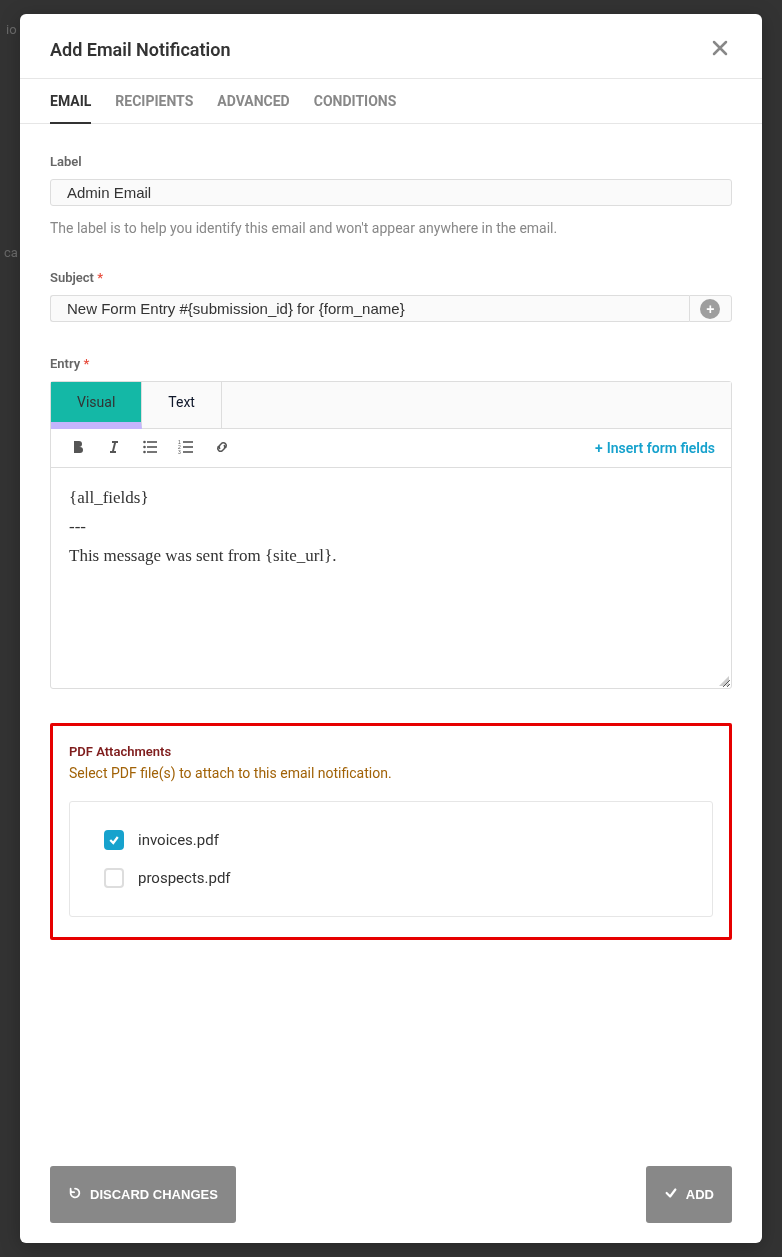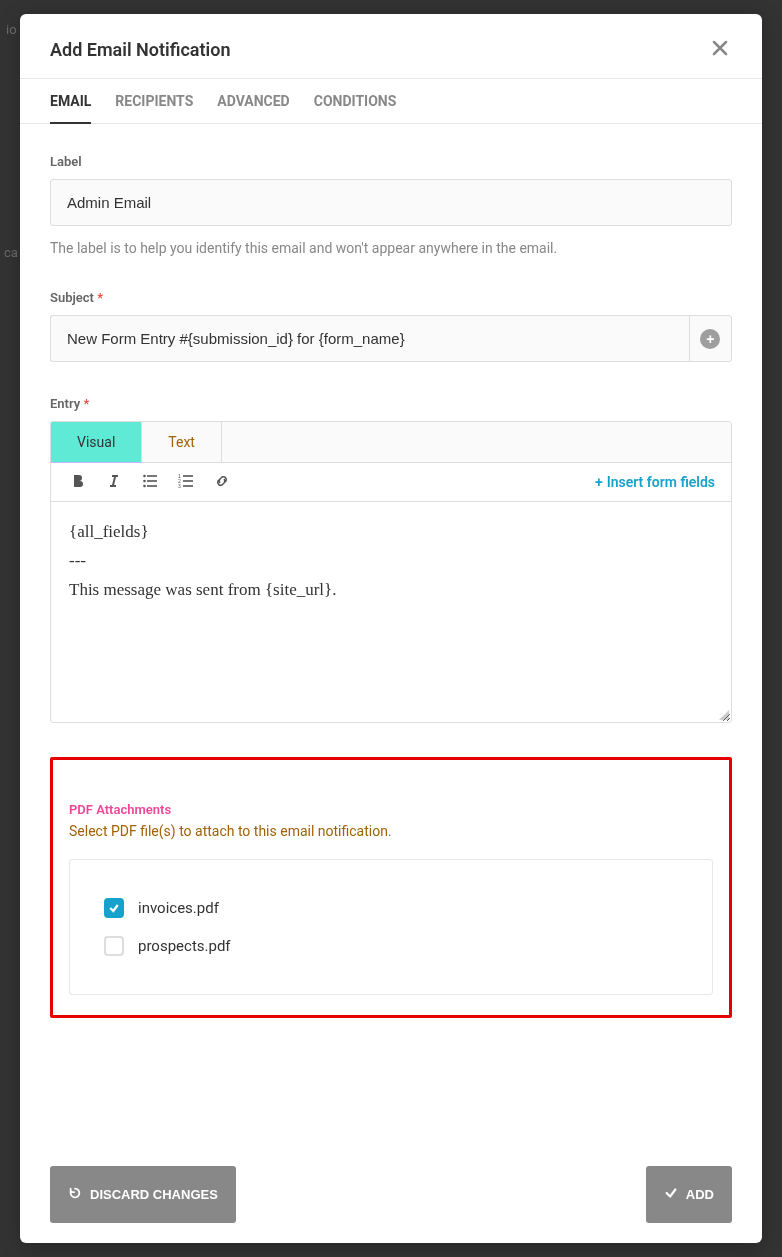--- a/index.html
+++ b/index.html
@@ -79,21 +79,21 @@
       color: #666666;
       display: block;
       margin-bottom: 10px;
     }
     .req { color: #e74c3c; }
     .input-text {
       width: 100%;
       border: 1px solid #dddddd;
       background: #fafafa;
       border-radius: 3px;
-      padding: 14px 16px;
+      padding: 4px 16px;
       font-size: 15px;
       color: #333333;
     }
     .help-text {
       font-size: 14px;
       color: #888888;
       margin-top: 14px;
     }
     .subject-row {
       display: flex;
@@ -122,29 +122,29 @@
       border: 1px solid #dddddd;
       border-radius: 3px;
     }
     .editor-tabs {
       display: flex;
       border-bottom: 1px solid #dddddd;
     }
     .editor-tab {
       padding: 12px 26px;
       font-size: 14px;
-      color: #a16207;
+      color: #0f172a;
       cursor: pointer;
       border-right: 1px solid #dddddd;
       background: #fafafa;
     }
     .editor-tab.active {
-      background: #5eead4;
-      color: #333333;
-      border-bottom: 1px solid #c4b5fd;
+      background: #14b8a6;
+      color: #333333;
+      border-bottom: 7px solid #c4b5fd;
       margin-bottom: -1px;
     }
     .editor-tab:last-child { border-right: none; }
     .editor-tabs-bg { flex: 1; background: #fafafa; }
     .toolbar {
       display: flex;
       align-items: center;
       padding: 8px 16px;
       border-bottom: 1px solid #dddddd;
       gap: 14px;
@@ -194,33 +194,32 @@
       border-color: transparent transparent #cccccc transparent;
     }
     .pdf-section {
       border: 3px solid #e60000;
       padding: 18px 16px 20px 16px;
       border-radius: 2px;
     }
     .pdf-title {
       font-size: 13px;
       font-weight: 600;
-      color: #ec4899;
+      color: #7f1d1d;
       margin-bottom: 6px;
-      margin-top: 24px;
     }
     .pdf-sub {
       font-size: 14px;
       color: #a16207;
       margin-bottom: 20px;
     }
     .pdf-box {
       border: 1px solid #e6e6e6;
       border-radius: 3px;
-      padding: 38px 34px;
+      padding: 28px 34px;
     }
     .check-row {
       display: flex;
       align-items: center;
       gap: 14px;
       margin-bottom: 18px;
       cursor: pointer;
     }
     .check-row:last-child { margin-bottom: 0; }
     .checkbox {

